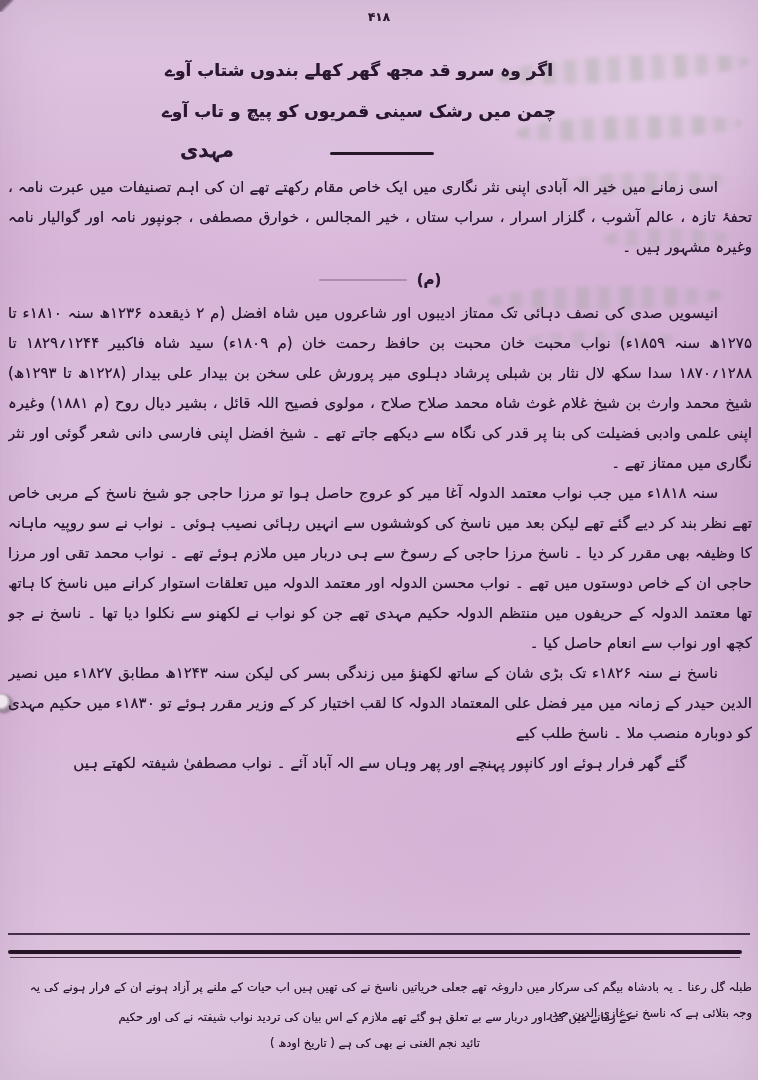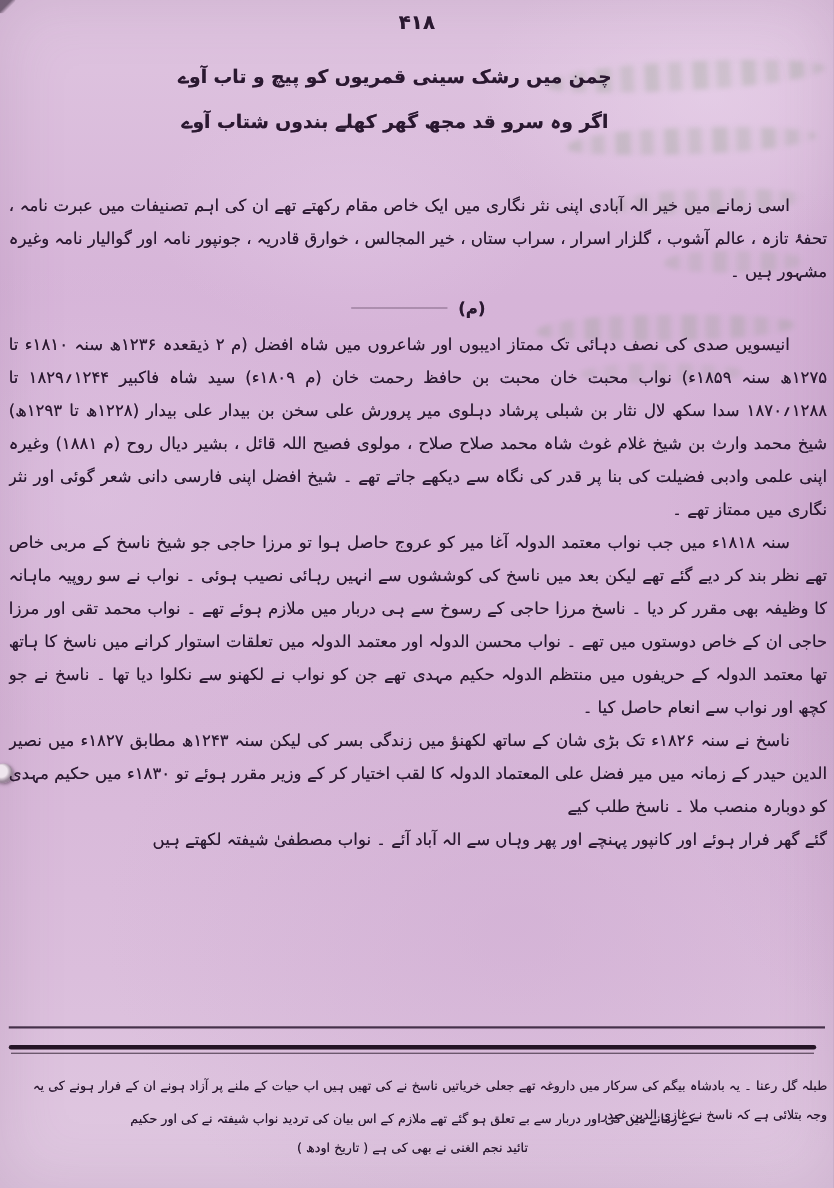--- a/index.html
+++ b/index.html
@@ -17,21 +17,21 @@
       linear-gradient(180deg,#dfc5e0 0%,#d6b4d8 25%,#d7b6d8 55%,#dbbedc 82%,#e0c9e1 100%);
     box-shadow:inset 0 0 60px rgba(120,80,120,.18);
     font-family:"DejaVu Sans",sans-serif;
     color:#2a1830;
   }
   .urdu{direction:rtl;unicode-bidi:isolate;}
   .ink{color:#2a1830;text-shadow:0 0 .5px rgba(42,24,48,.7);}
 
   .page-number{
     position:absolute;top:10px;left:0;right:0;
-    text-align:center;font-size:18px;font-weight:bold;letter-spacing:1px;
+    text-align:center;font-size:12px;font-weight:bold;letter-spacing:1px;
   }
 
   .verse-block{
     position:absolute;top:50px;left:0;right:40px;
     text-align:center;font-size:17px;line-height:41px;font-weight:bold;
   }
 
   .heading-row{position:absolute;top:138px;left:0;right:0;height:36px;}
   .heading-text{
     position:absolute;left:180px;top:0;
@@ -49,21 +49,21 @@
     text-align:justify;
   }
   .body-col p{margin:0 0 0 0;}
   .body-col p.indent{text-indent:34px;}
   .marker-row{
     display:flex;align-items:center;justify-content:center;gap:10px;
     height:32px;margin:2px 0 2px 0;
   }
   .marker-text{font-size:15px;font-weight:bold;direction:rtl;}
   .marker-dash{width:88px;height:2px;background:rgba(60,40,65,.28);border-radius:2px;}
-  .closing-line{text-align:right;margin:0 60px 0 70px;}
+  .closing-line{text-align:center;margin:0 60px 0 70px;}
 
   .rule-thin{
     position:absolute;top:933px;left:8px;right:8px;height:2px;
     background:#2a1830;opacity:.85;
   }
   .rule-double{position:absolute;top:950px;left:8px;right:16px;height:12px;}
   .rule-double .thick{position:absolute;top:0;left:0;right:0;height:4px;background:#241425;border-radius:2px;}
   .rule-double .thin{position:absolute;top:7px;left:2px;right:2px;height:1px;background:rgba(36,20,37,.75);}
 
   .footnote-1{
@@ -112,27 +112,31 @@
   <div class="bleed b1"></div>
   <div class="bleed b2"></div>
   <div class="bleed b3"></div>
   <div class="bleed b4"></div>
   <div class="bleed b5"></div>
   <div class="bleed b6"></div>
 
   <div class="page-number ink urdu">۴۱۸</div>
 
   <div class="verse-block ink">
+    <div class="urdu">اگر وہ سرو قد مجھ گھر کھلے بندوں شتاب آوے</div>
     <div class="urdu">چمن میں رشک سینی قمریوں کو پیچ و تاب آوے</div>
-    <div class="urdu">اگر وہ سرو قد مجھ گھر کھلے بندوں شتاب آوے</div>
   </div>
 
+  <div class="heading-row">
+    <span class="heading-text ink urdu">مہدی</span>
+    <span class="heading-rule"></span>
+  </div>
 
   <div class="body-col ink urdu">
-    <p class="indent">اسی زمانے میں خیر الہ آبادی اپنی نثر نگاری میں ایک خاص مقام رکھتے تھے ان کی اہم تصنیفات میں عبرت نامہ ، تحفۂ تازہ ، عالم آشوب ، گلزار اسرار ، سراب ستاں ، خیر المجالس ، خوارق قادریہ ، جونپور نامہ اور گوالیار نامہ وغیرہ مشہور ہیں ۔</p>
+    <p class="indent">اسی زمانے میں خیر الہ آبادی اپنی نثر نگاری میں ایک خاص مقام رکھتے تھے ان کی اہم تصنیفات میں عبرت نامہ ، تحفۂ تازہ ، عالم آشوب ، گلزار اسرار ، سراب ستاں ، خیر المجالس ، خوارق مصطفی ، جونپور نامہ اور گوالیار نامہ وغیرہ مشہور ہیں ۔</p>
     <div class="marker-row">
       <span class="marker-text ink">(م)</span>
       <span class="marker-dash"></span>
     </div>
     <p class="indent">انیسویں صدی کی نصف دہائی تک ممتاز ادیبوں اور شاعروں میں شاہ افضل (م ۲ ذیقعدہ ۱۲۳۶ھ سنہ ۱۸۱۰ء تا ۱۲۷۵ھ سنہ ۱۸۵۹ء) نواب محبت خان محبت بن حافظ رحمت خان (م ۱۸۰۹ء) سید شاہ فاکبیر ۱۲۴۴؍۱۸۲۹ تا ۱۲۸۸؍۱۸۷۰ سدا سکھ لال نثار بن شبلی پرشاد دہلوی میر پرورش علی سخن بن بیدار علی بیدار (۱۲۲۸ھ تا ۱۲۹۳ھ) شیخ محمد وارث بن شیخ غلام غوث شاہ محمد صلاح صلاح ، مولوی فصیح اللہ قائل ، بشیر دیال روح (م ۱۸۸۱) وغیرہ اپنی علمی وادبی فضیلت کی بنا پر قدر کی نگاہ سے دیکھے جاتے تھے ۔ شیخ افضل اپنی فارسی دانی شعر گوئی اور نثر نگاری میں ممتاز تھے ۔</p>
     <p class="indent">سنہ ۱۸۱۸ء میں جب نواب معتمد الدولہ آغا میر کو عروج حاصل ہوا تو مرزا حاجی جو شیخ ناسخ کے مربی خاص تھے نظر بند کر دیے گئے تھے لیکن بعد میں ناسخ کی کوششوں سے انہیں رہائی نصیب ہوئی ۔ نواب نے سو روپیہ ماہانہ کا وظیفہ بھی مقرر کر دیا ۔ ناسخ مرزا حاجی کے رسوخ سے ہی دربار میں ملازم ہوئے تھے ۔ نواب محمد تقی اور مرزا حاجی ان کے خاص دوستوں میں تھے ۔ نواب محسن الدولہ اور معتمد الدولہ میں تعلقات استوار کرانے میں ناسخ کا ہاتھ تھا معتمد الدولہ کے حریفوں میں منتظم الدولہ حکیم مہدی تھے جن کو نواب نے لکھنو سے نکلوا دیا تھا ۔ ناسخ نے جو کچھ اور نواب سے انعام حاصل کیا ۔</p>
     <p class="indent">ناسخ نے سنہ ۱۸۲۶ء تک بڑی شان کے ساتھ لکھنؤ میں زندگی بسر کی لیکن سنہ ۱۲۴۳ھ مطابق ۱۸۲۷ء میں نصیر الدین حیدر کے زمانہ میں میر فضل علی المعتماد الدولہ کا لقب اختیار کر کے وزیر مقرر ہوئے تو ۱۸۳۰ء میں حکیم مہدی کو دوبارہ منصب ملا ۔ ناسخ طلب کیے</p>
     <p class="closing-line">گئے گھر فرار ہوئے اور کانپور پہنچے اور پھر وہاں سے الہ آباد آئے ۔ نواب مصطفیٰ شیفتہ لکھتے ہیں</p>
   </div>
 

